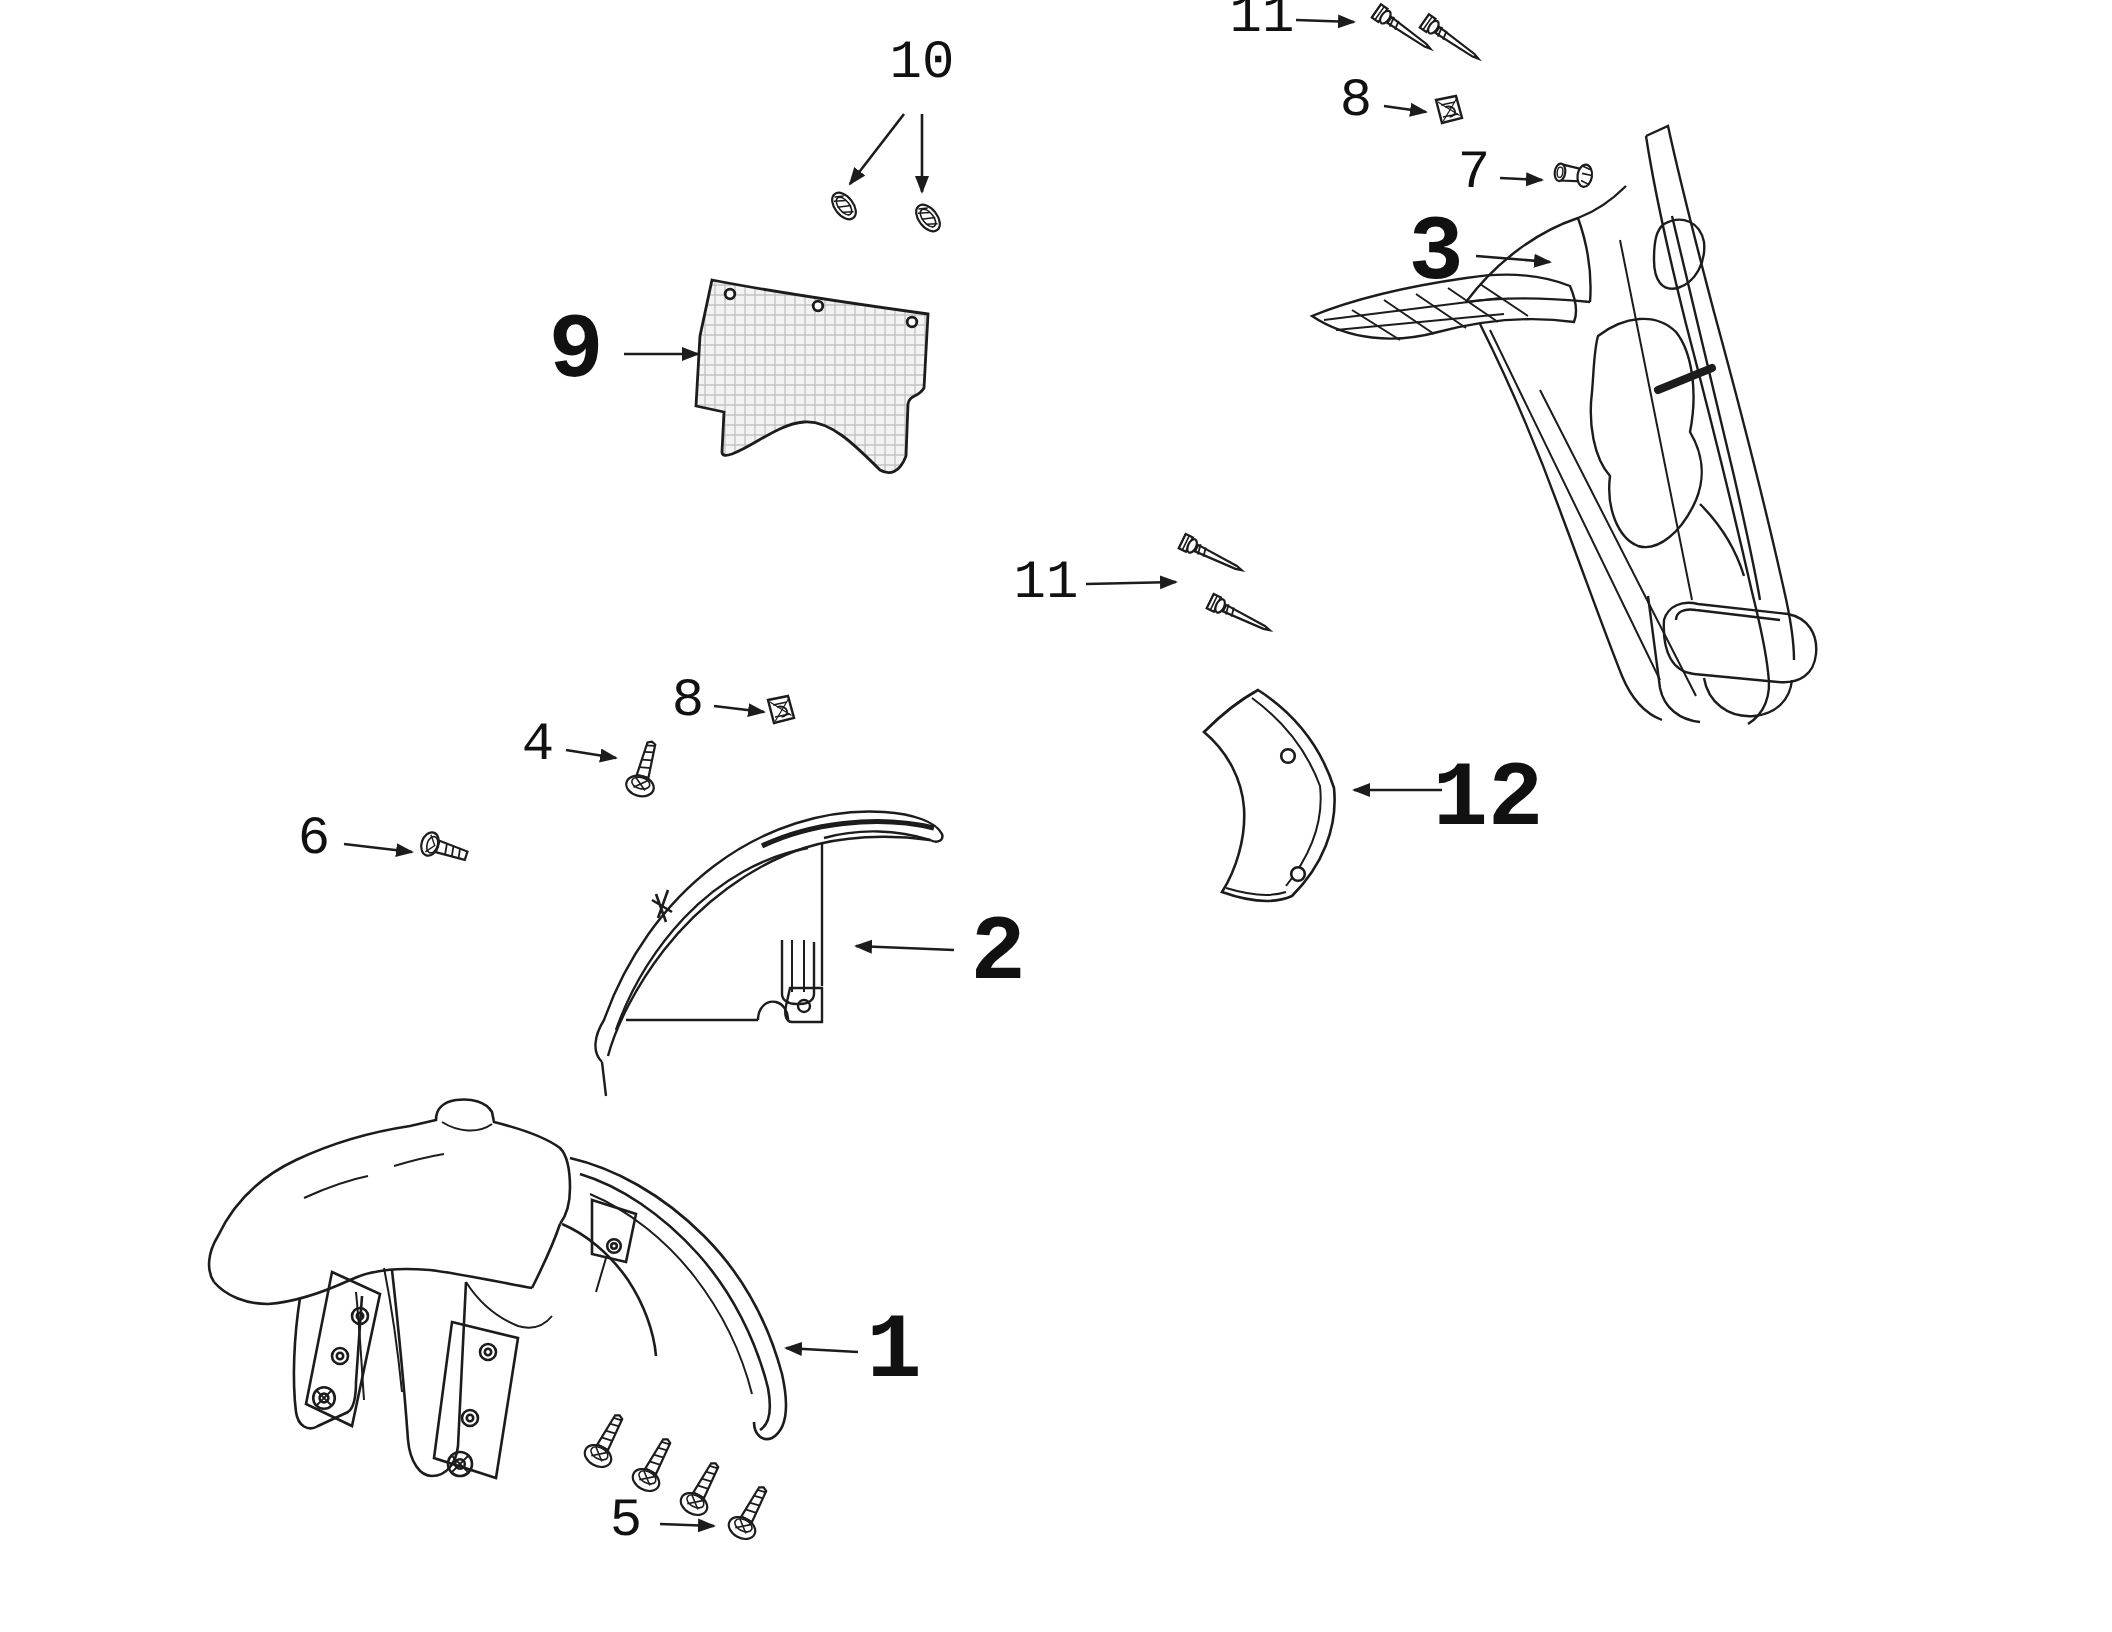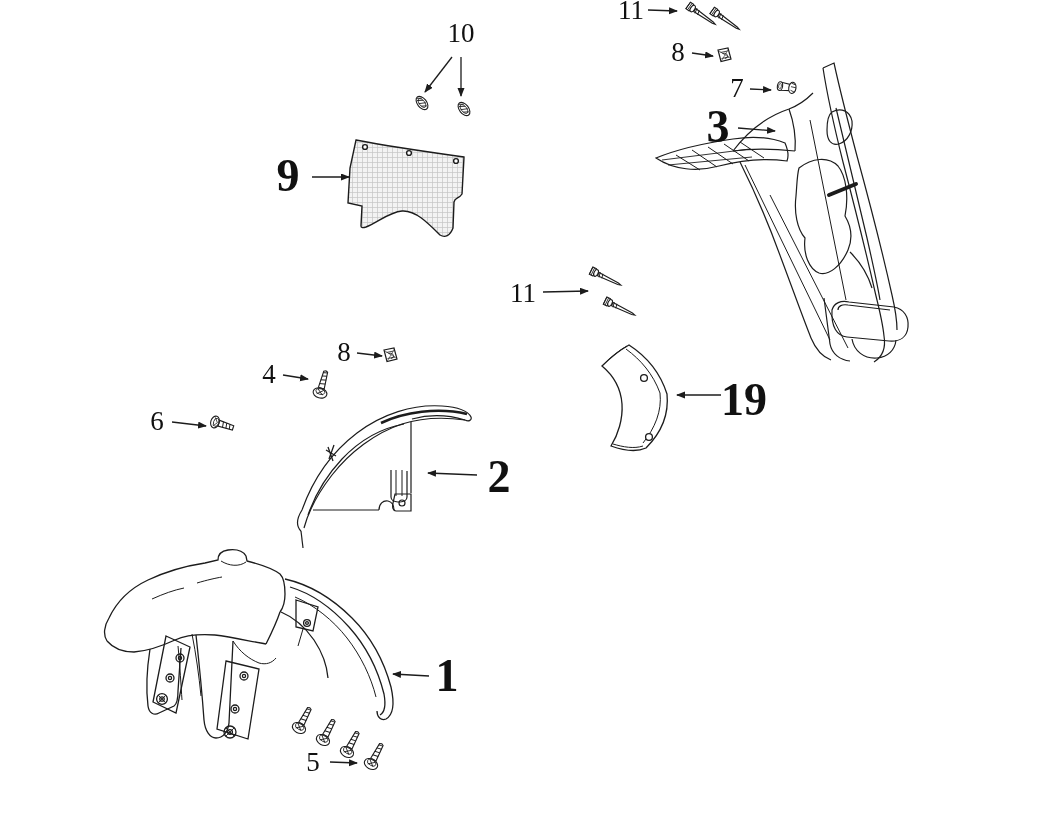--- a/index.html
+++ b/index.html
@@ -1,20 +1,20 @@
 <!DOCTYPE html>
 <html><head>
 <meta charset="utf-8">
 <style>
   html,body{margin:0;padding:0;background:#ffffff;}
   .stage{
     position:relative;
     width:1056px;height:816px;
     background:#ffffff;
-    font-family:Liberation Serif, serif;
+    font-family:Liberation Mono, monospace;
     overflow:hidden;
   }
   .stage svg{position:absolute;left:0;top:0;}
   .lbl{
     position:absolute;
     transform:translate(-50%,-50%);
     color:#111;
     white-space:nowrap;
     line-height:1;
     user-select:none;
@@ -241,17 +241,17 @@
   <div class="lbl large" style="left:288px;top:176px">9</div>
   <div class="lbl small" style="left:631px;top:10px">11</div>
   <div class="lbl small" style="left:678px;top:52px">8</div>
   <div class="lbl small" style="left:737px;top:88px">7</div>
   <div class="lbl large" style="left:718px;top:127px">3</div>
   <div class="lbl small" style="left:523px;top:293px">11</div>
   <div class="lbl small" style="left:344px;top:352px">8</div>
   <div class="lbl small" style="left:269px;top:374px">4</div>
   <div class="lbl small" style="left:157px;top:421px">6</div>
   <div class="lbl large" style="left:499px;top:477px">2</div>
-  <div class="lbl large" style="left:744px;top:400px">19</div>
+  <div class="lbl large" style="left:744px;top:400px">12</div>
   <div class="lbl large" style="left:447px;top:676px">1</div>
   <div class="lbl small" style="left:313px;top:762px">5</div>
 
 </div>
 
 </body></html>

